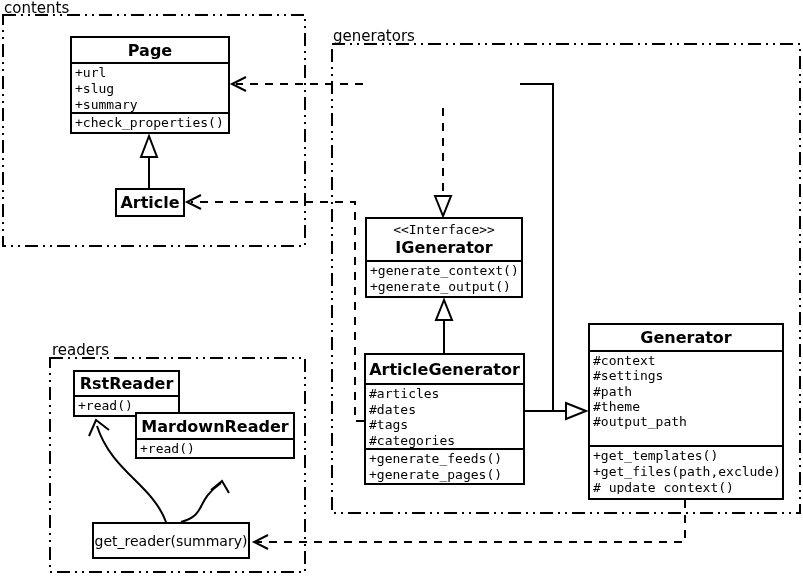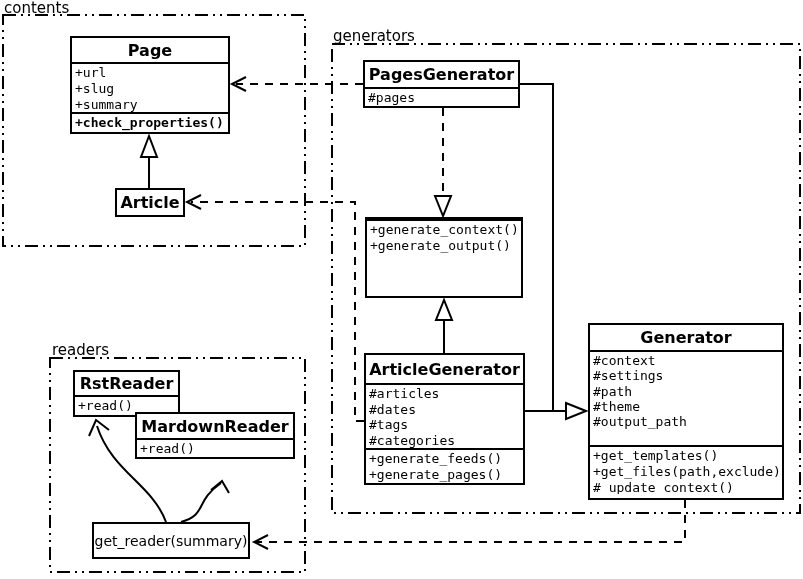--- a/index.html
+++ b/index.html
@@ -127,37 +127,35 @@
   <div class="pkg-label" style="left:333px; top:28px;">generators</div>
   <div class="pkg-label" style="left:52px;  top:342px;">readers</div>
 
   <div class="uml-class" style="left:70px; top:36px; width:160px; height:98px;">
     <div class="uml-title" style="height:24px;">Page</div>
     <div class="uml-comp" style="height:50px;">
       <div class="uml-row">+url</div>
       <div class="uml-row">+slug</div>
       <div class="uml-row">+summary</div>
     </div>
-    <div class="uml-comp" style="height:20px;font-weight:bold;">
+    <div class="uml-comp" style="height:20px;">
       <div class="uml-row">+check_properties()</div>
     </div>
   </div>
 
   <div class="uml-class" style="left:115px; top:188px; width:70px; height:29px;">
     <div class="uml-title" style="height:25px;">Article</div>
   </div>
 
-  <div class="uml-class" style="left:363px; top:60px; width:157px; height:48px;">
-    <div class="uml-title" style="height:25px;">PagesGenerator</div>
-    <div class="uml-comp" style="height:19px;">
-      <div class="uml-row">#pages</div>
-    </div>
-  </div>
 
   <div class="uml-class" style="left:365px; top:217px; width:158px; height:81px;">
+    <div style="height:41px; box-sizing:border-box; padding-top:2px;">
+      <div class="stereotype">&lt;&lt;Interface&gt;&gt;</div>
+      <div class="iface-name">IGenerator</div>
+    </div>
     <div class="uml-comp" style="height:36px;">
       <div class="uml-row">+generate_context()</div>
       <div class="uml-row">+generate_output()</div>
     </div>
   </div>
 
   <div class="uml-class" style="left:364px; top:353px; width:161px; height:132px;">
     <div class="uml-title" style="height:28px;">ArticleGenerator</div>
     <div class="uml-comp" style="height:65px; line-height:15.5px;">
       <div class="uml-row" style="line-height:15.5px;">#articles</div>

